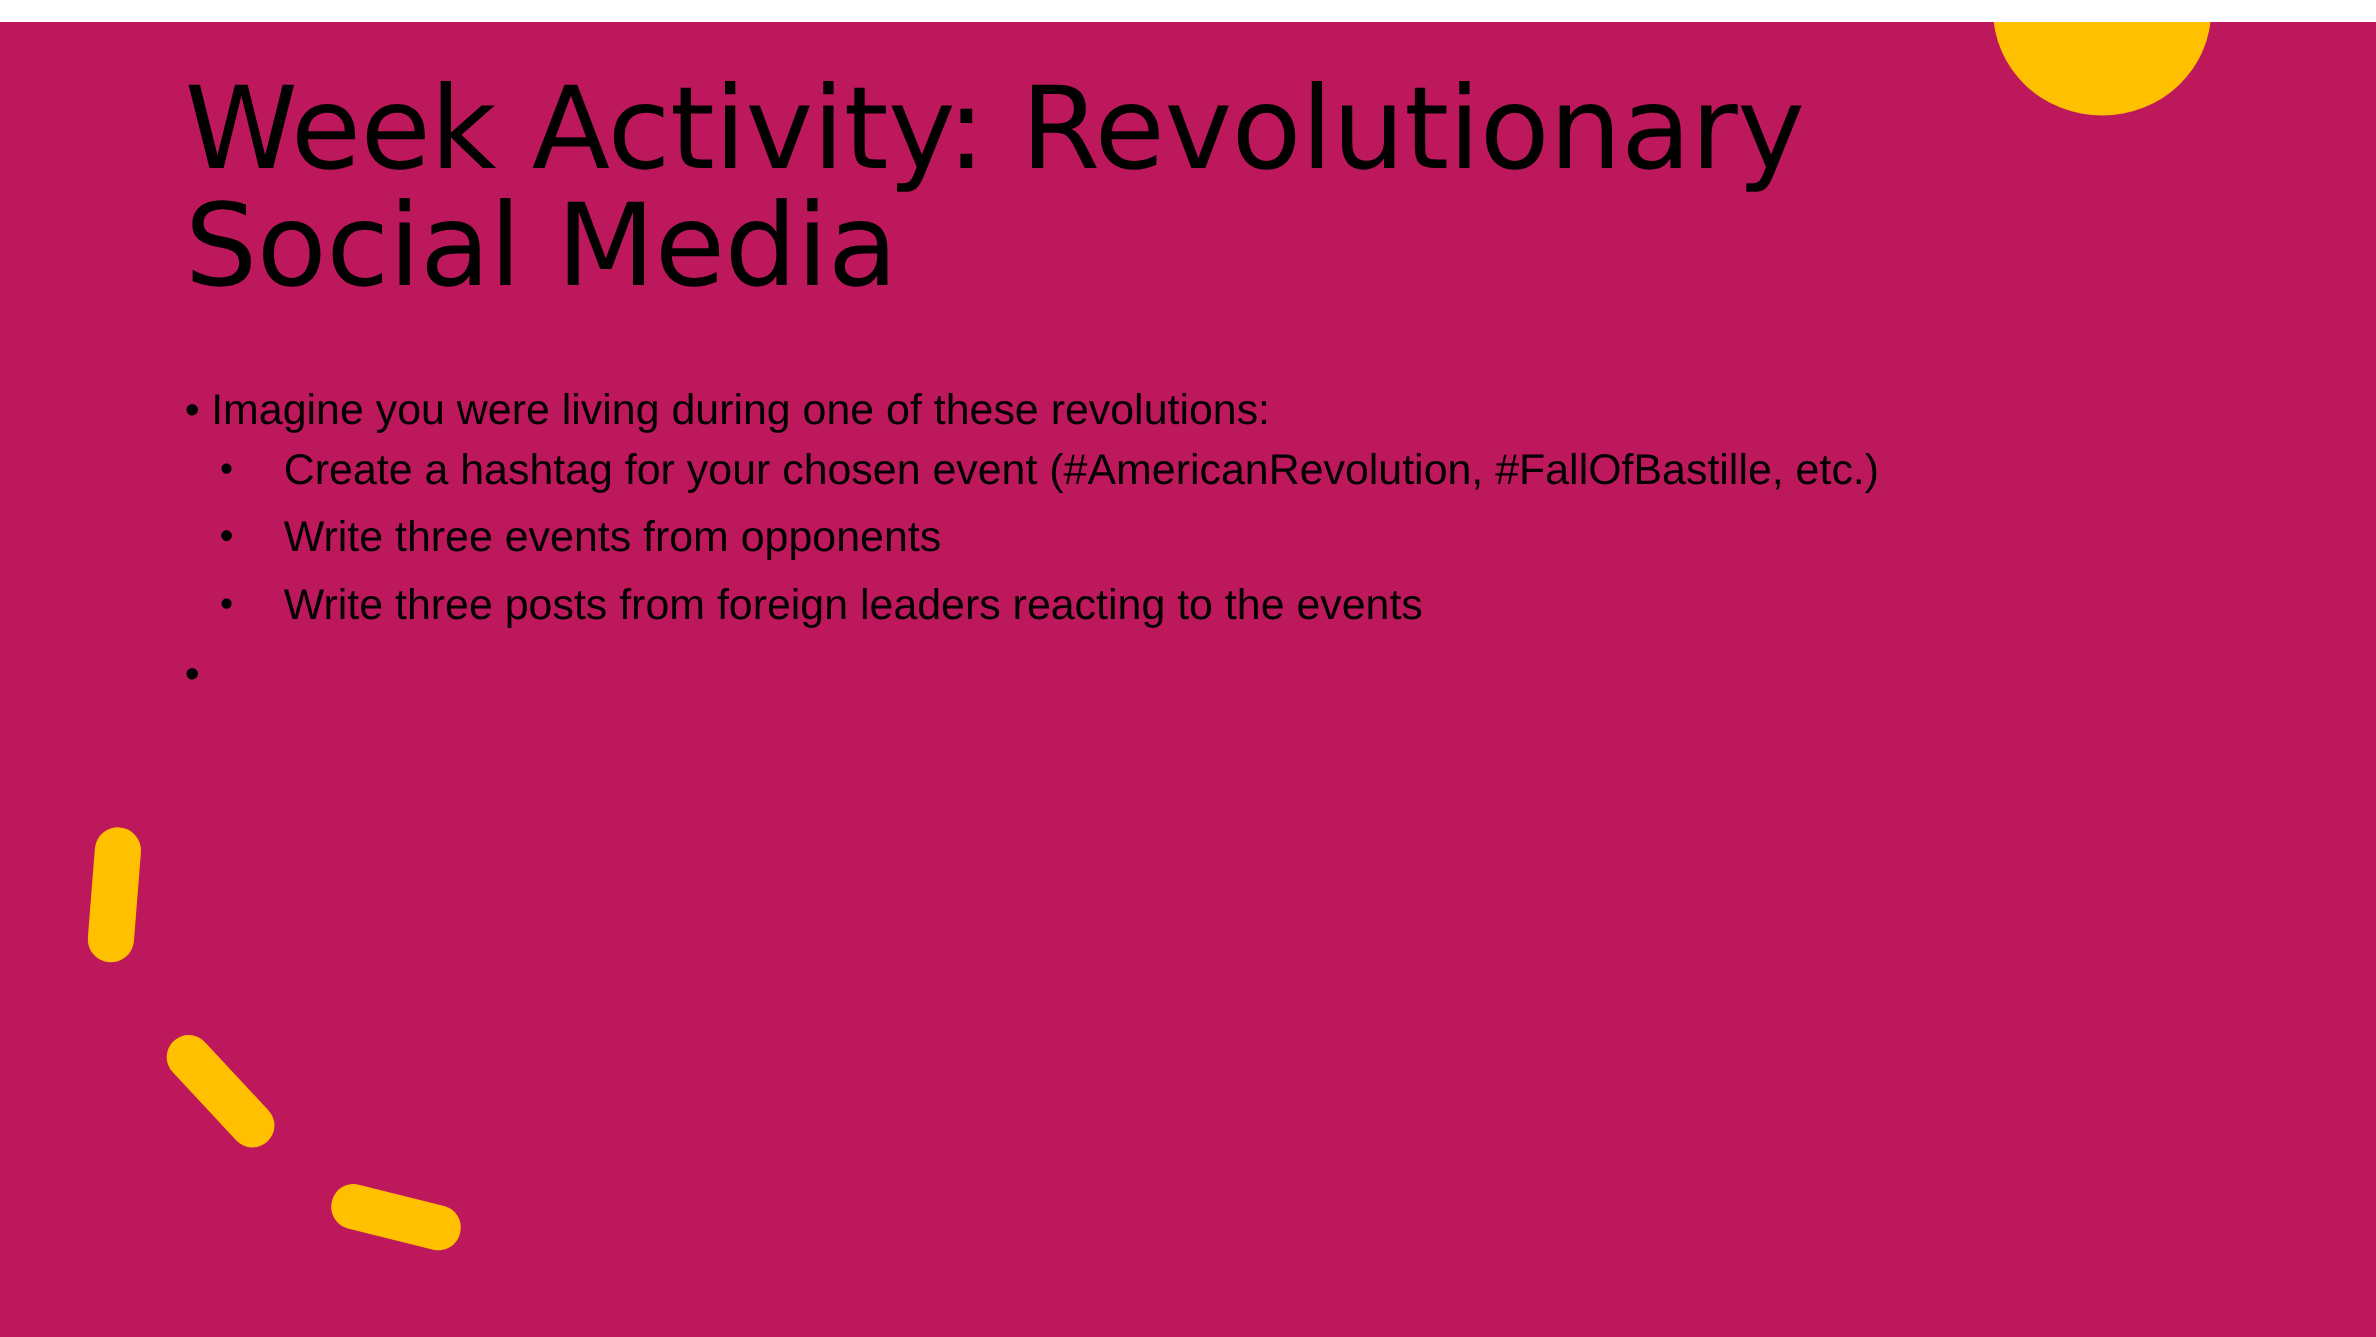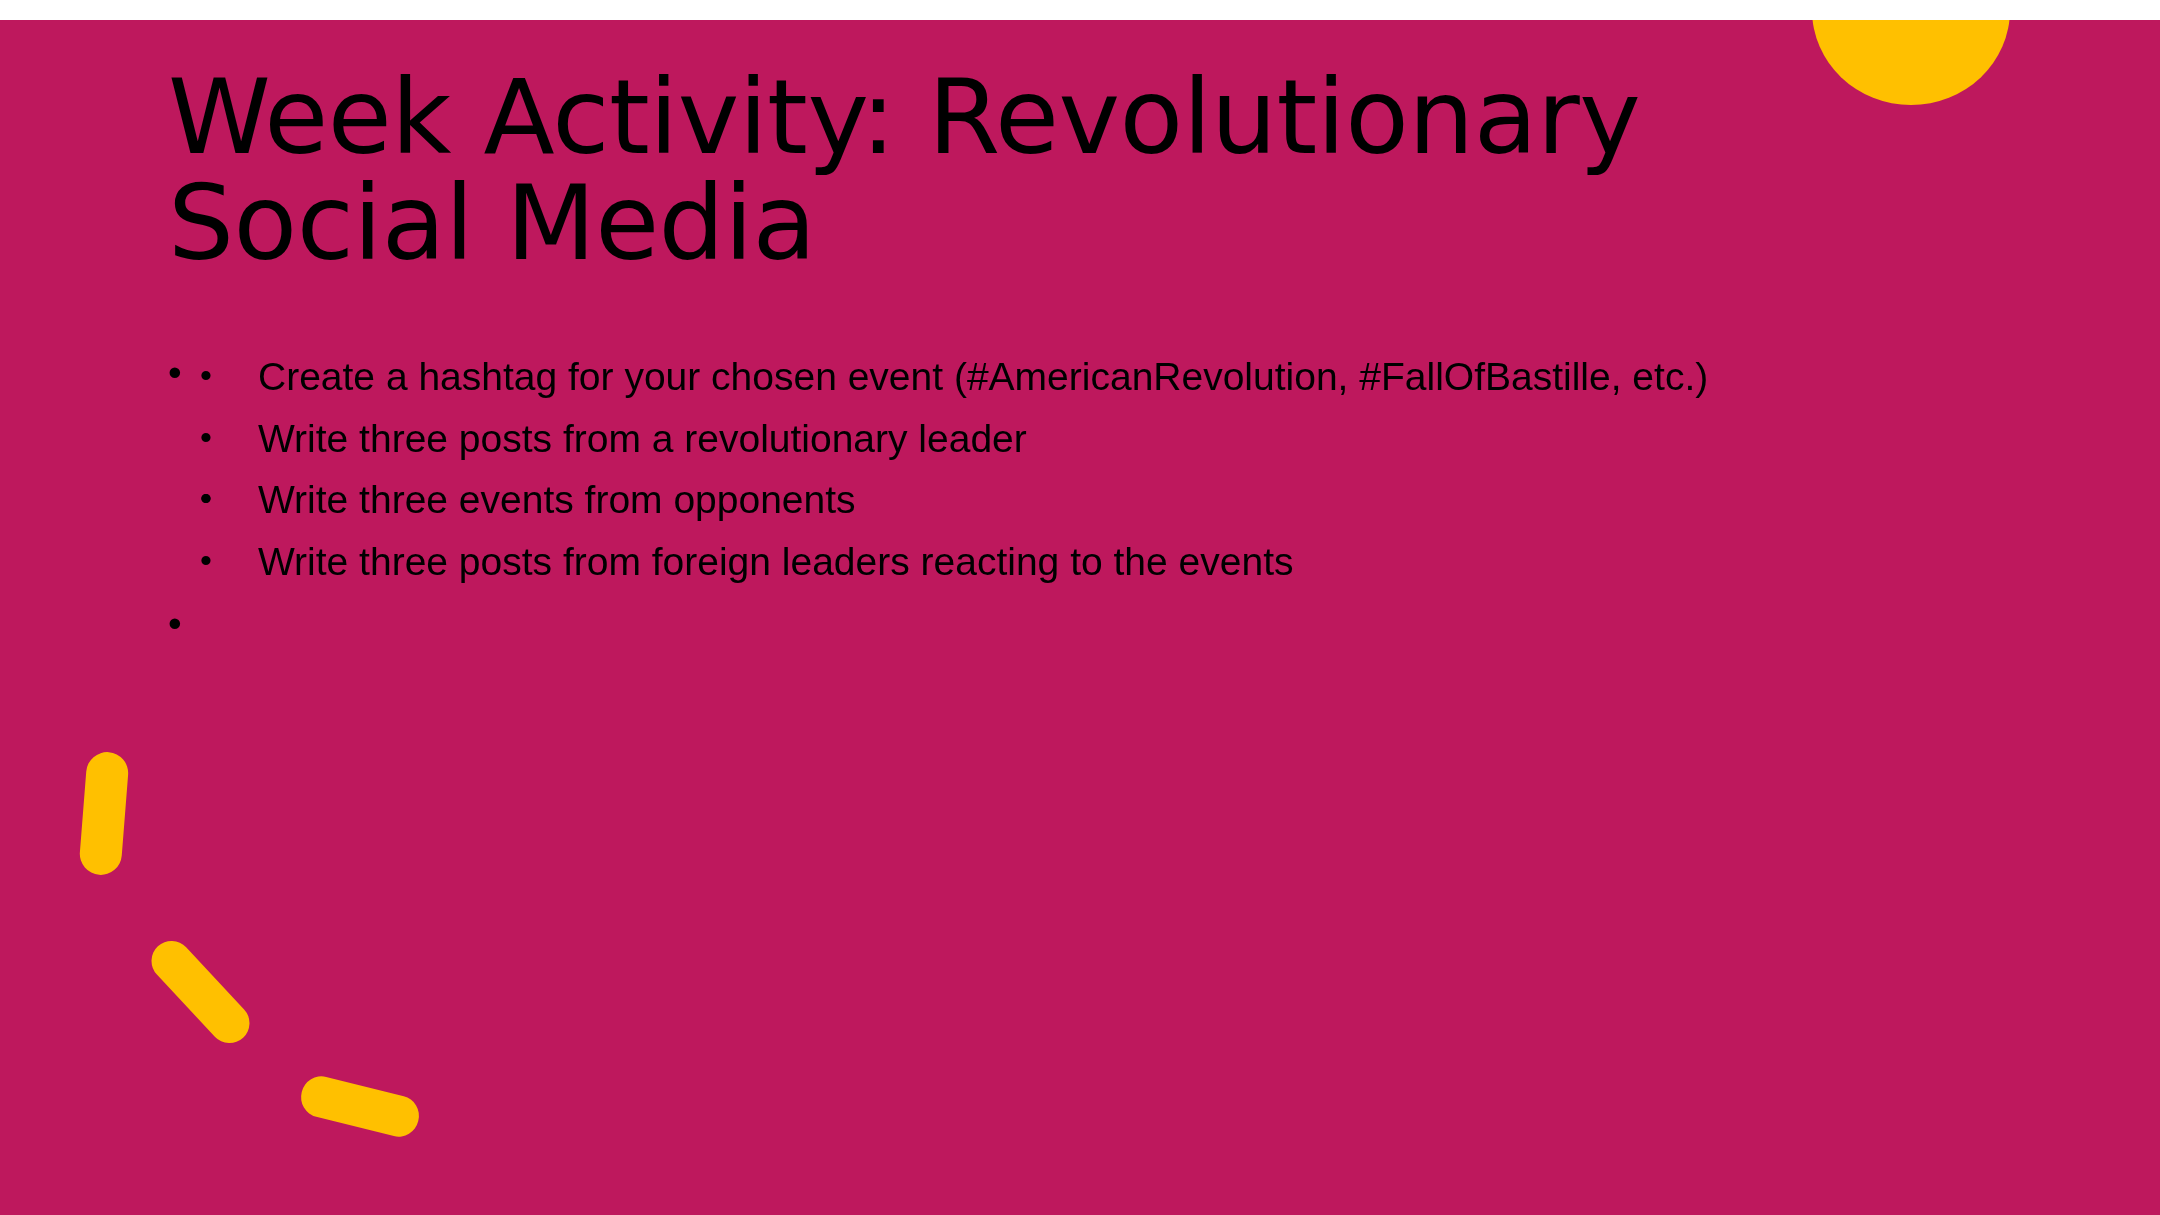--- a/index.html
+++ b/index.html
@@ -128,30 +128,30 @@
   <div class="deco-stroke deco-stroke-1"></div>
   <div class="deco-stroke deco-stroke-2"></div>
   <div class="deco-stroke deco-stroke-3"></div>
 
   <div class="title">Week Activity: Revolutionary Social Media</div>
 
   <div class="body">
 
     <div class="bullet-l1">
       <span class="marker">•</span>
+      <span class="txt">Imagine you were living during one of these revolutions:</span>
     </div>
 
     <ul class="sublist">
       <li class="bullet-l2">
         <span class="marker">•</span>
         <span class="txt">Create a hashtag for your chosen event (#AmericanRevolution, #FallOfBastille, etc.)</span>
       </li>
       <li class="bullet-l2">
         <span class="marker">•</span>
-        <span class="txt">Write three posts from a revolutionary leader</span>
       </li>
       <li class="bullet-l2">
         <span class="marker">•</span>
       </li>
       <li class="bullet-l2">
         <span class="marker">•</span>
         <span class="txt">Write three events from opponents</span>
       </li>
       <li class="bullet-l2">
         <span class="marker">•</span>

